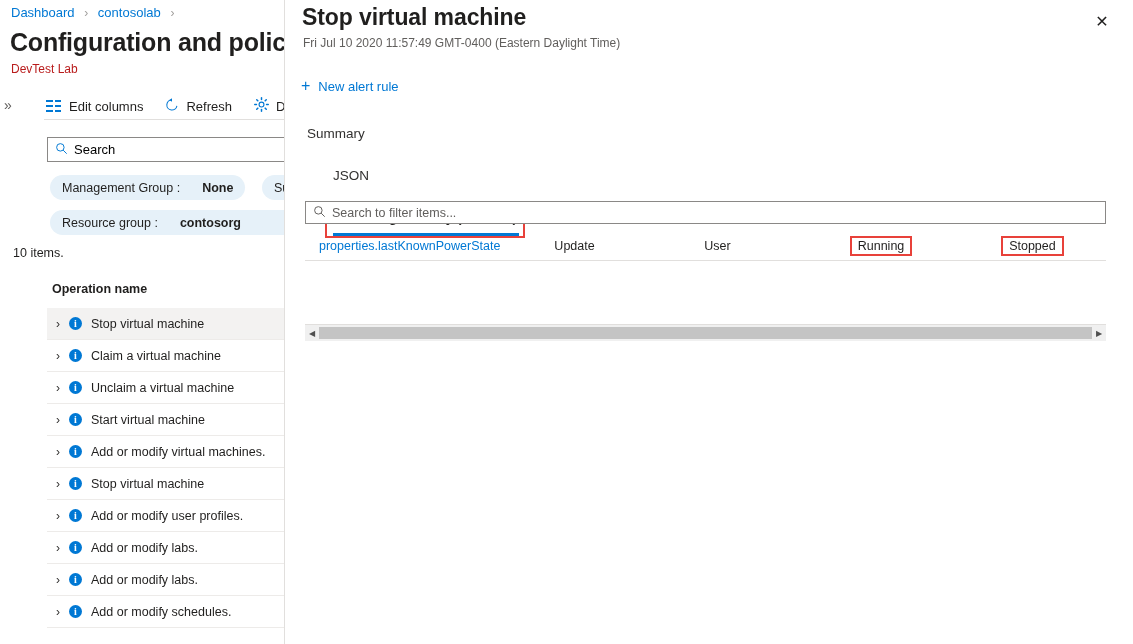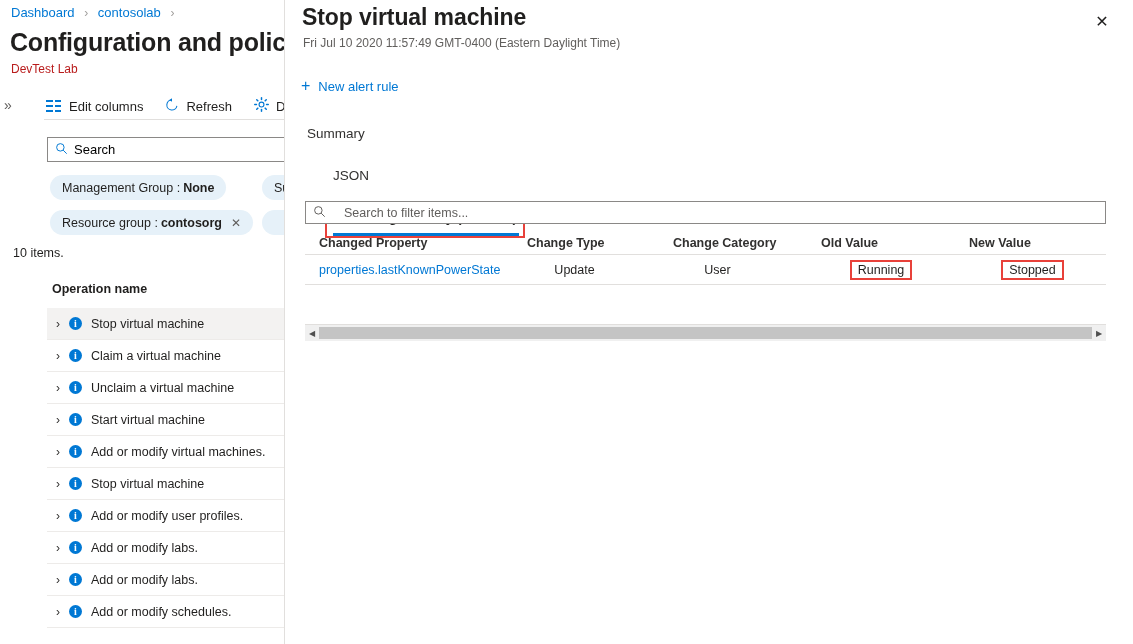--- a/index.html
+++ b/index.html
@@ -76,20 +76,21 @@
   }
   .search-glyph { color:#0078d4; font-size: 13px; line-height:1; }
   #sidebar-search .ph { font-size: 13px; color: #000000; }
 
   
   .pill {
     position: absolute; height: 25px; border-radius: 13px;
     background: #e6f1f9; display: flex; align-items: center;
     padding: 0 12px; font-size: 12.5px; color: #201f1e; white-space: nowrap;
     cursor: pointer;
+    gap: 19px;
   }
   .pill b { font-weight: 700; margin-left: 3px; }
   .pill .x { margin-left: 9px; color:#605e5c; font-size: 12px; }
   #pill-mg   { left: 50px;  top: 175px; }
   #pill-sub  { left: 262px; top: 175px; width: 80px; }
   #pill-rg   { left: 50px;  top: 210px; }
   #pill-extra{ left: 262px; top: 210px; width: 80px; }
 
   #items-count {
     position: absolute; left: 13px; top: 246px;
@@ -160,21 +161,21 @@
   }
 
   #changes-desc {
     position: absolute; left: 17px; top: 174px;
     font-size: 13px; color: #323130; white-space: nowrap;
   }
 
   #filter-input {
     position: absolute; left: 20px; top: 201px; width: 801px; height: 23px;
     border: 1px solid #8a8886; background:#fff;
-    display:flex; align-items:center; gap: 18px; padding-left: 7px;
+    display:flex; align-items:center; gap: 6px; padding-left: 7px;
   }
   #filter-input .ph { font-size: 12.5px; color: #605e5c; }
 
   
   #chg-table {
     position: absolute; left: 20px; top: 231px; width: 801px;
   }
   .thead {
     display: flex; height: 24px; align-items: center;
     border-bottom: 1px solid #e1dfdd;
@@ -386,27 +387,20 @@
       <span>
         <svg width="13" height="13" viewBox="0 0 16 16" aria-hidden="true">
           <circle cx="6.6" cy="6.6" r="4.6" fill="none" stroke="#605e5c" stroke-width="1.2"></circle>
           <line x1="10" y1="10" x2="14.4" y2="14.4" stroke="#605e5c" stroke-width="1.2"></line>
         </svg>
       </span>
       <span class="ph">Search to filter items...</span>
     </div>
 
     <div id="chg-table">
-      <div class="thead">
-        <div class="th c1">Changed Property</div>
-        <div class="th c2">Change Type</div>
-        <div class="th c3">Change Category</div>
-        <div class="th c4">Old Value</div>
-        <div class="th c5">New Value</div>
-      </div>
 
 
       <div class="tbody-row">
         <div class="td c1 link">properties.lastKnownPowerState</div>
         <div class="td c2">Update</div>
         <div class="td c3">User</div>
         <div class="td c4">
           <span class="boxed">Running</span>
         </div>
         <div class="td c5">

